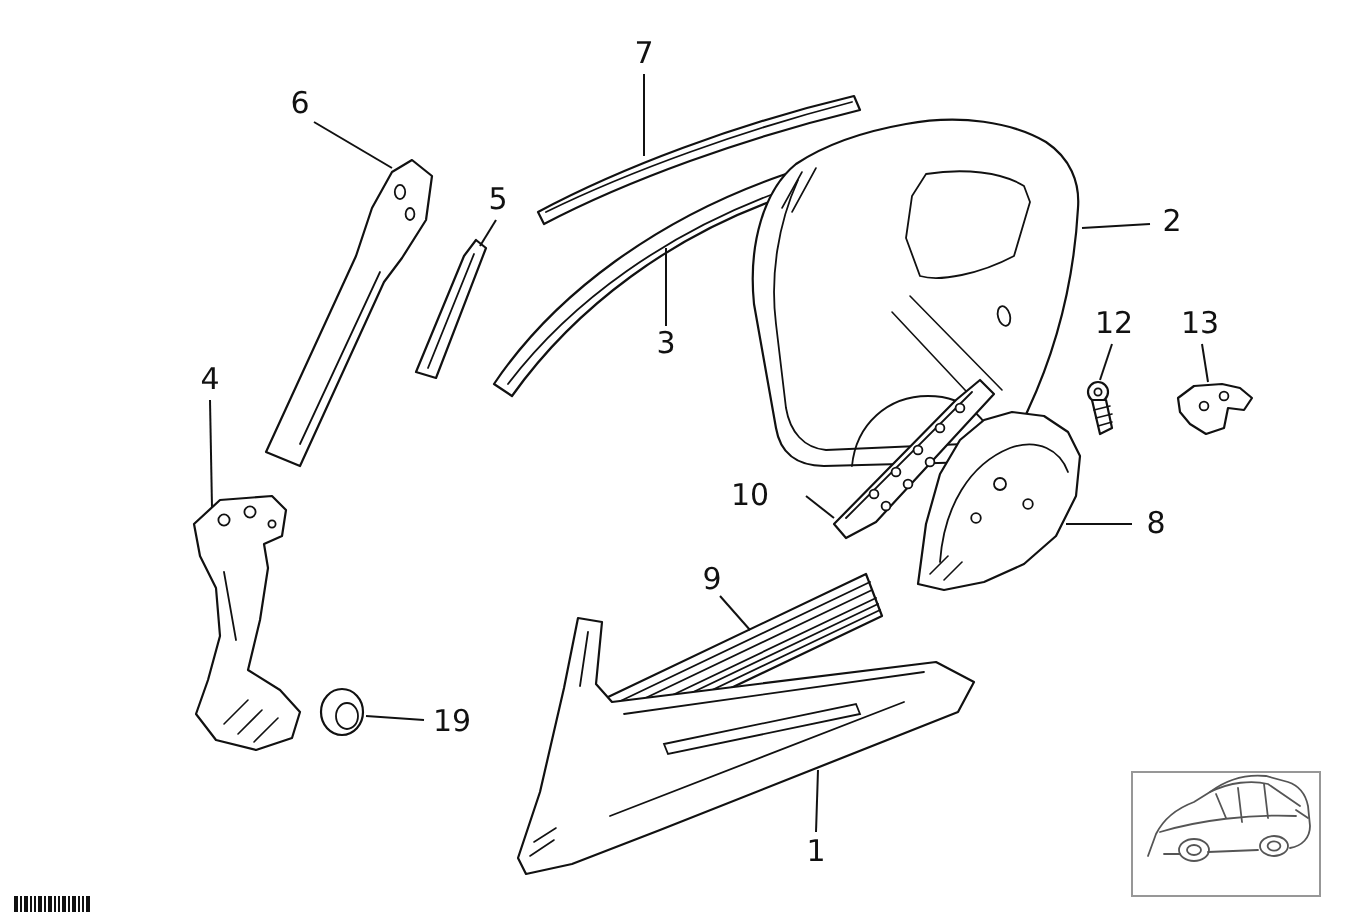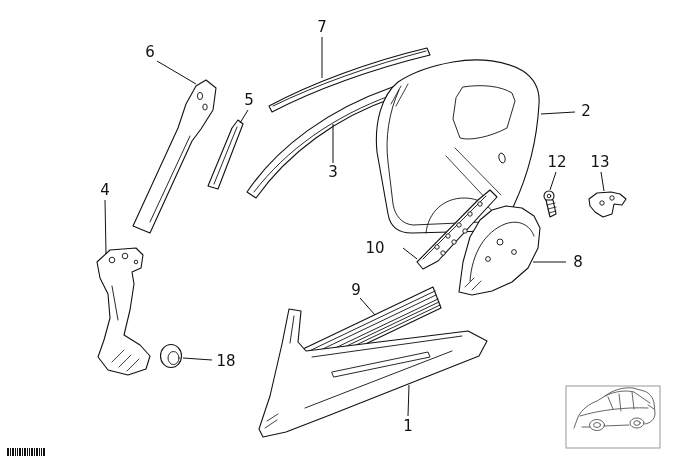--- a/index.html
+++ b/index.html
@@ -194,17 +194,17 @@
   <div class="callout" style="left:408px;top:426px">1</div>
   <div class="callout" style="left:586px;top:111px">2</div>
   <div class="callout" style="left:333px;top:172px">3</div>
   <div class="callout" style="left:105px;top:190px">4</div>
   <div class="callout" style="left:249px;top:100px">5</div>
   <div class="callout" style="left:150px;top:52px">6</div>
   <div class="callout" style="left:322px;top:27px">7</div>
   <div class="callout" style="left:578px;top:262px">8</div>
   <div class="callout" style="left:356px;top:290px">9</div>
   <div class="callout" style="left:375px;top:248px">10</div>
-  <div class="callout" style="left:226px;top:361px">18</div>
+  <div class="callout" style="left:226px;top:361px">19</div>
   <div class="callout" style="left:557px;top:162px">12</div>
   <div class="callout" style="left:600px;top:162px">13</div>
 
 </div>
 
 </body></html>

